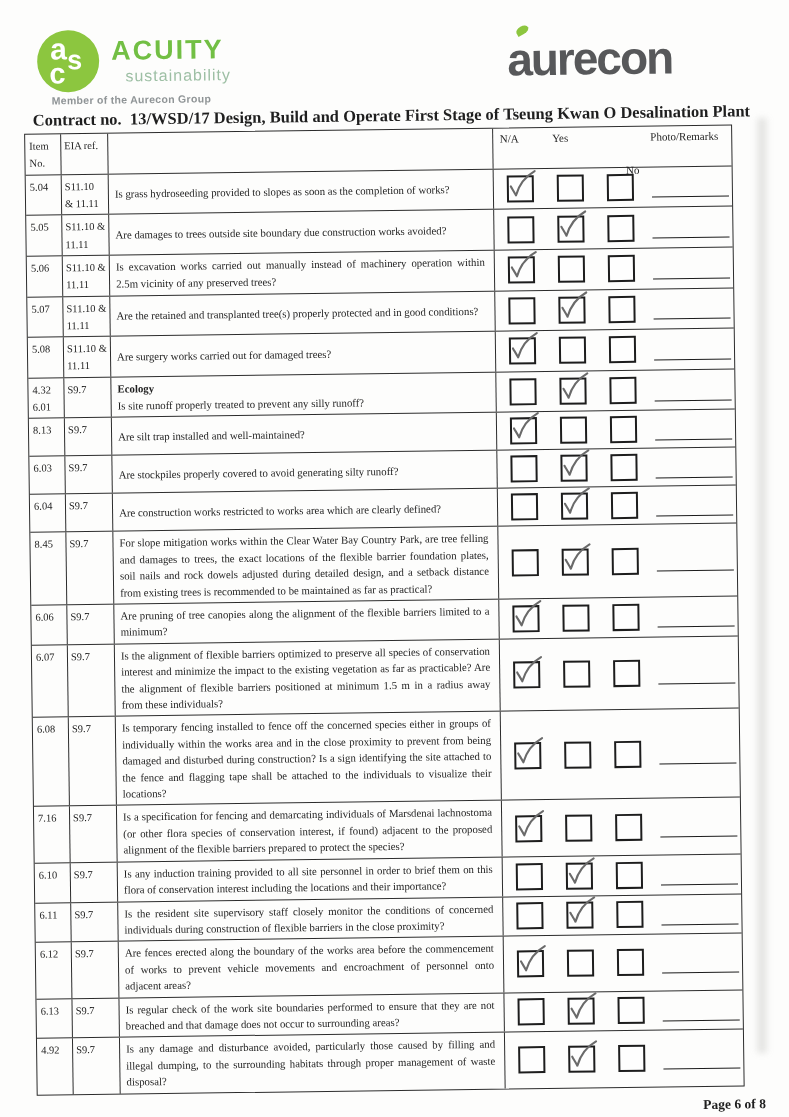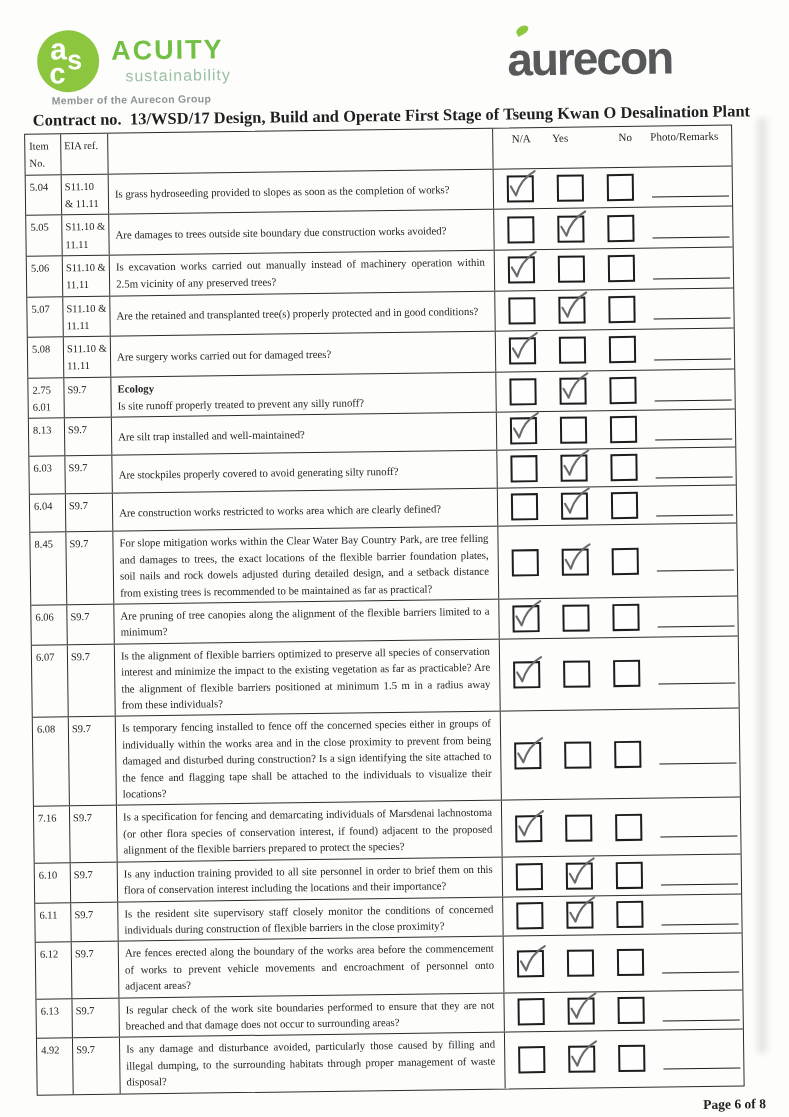--- a/index.html
+++ b/index.html
@@ -37,23 +37,23 @@
           white-space:pre-line;border-right:1.3px solid #2c2c2c;box-sizing:border-box;}
   .c-eia{width:47px;flex:0 0 auto;padding:3px 1px 2px 3px;font-size:10.5px;line-height:1.65;
          white-space:pre-line;border-right:1.3px solid #2c2c2c;box-sizing:border-box;}
   .c-q{flex:1;padding:3px 9px 3px 6px;font-size:10.8px;line-height:1.52;text-align:justify;
        display:flex;flex-direction:column;justify-content:center;border-right:1.5px solid #2c2c2c;box-sizing:border-box;}
   .qhead{font-weight:bold;text-align:left;}
   .c-ans{width:238px;flex:0 0 auto;position:relative;display:flex;align-items:center;
          padding-left:13px;gap:23px;box-sizing:border-box;}
   .head-labels{font-size:11px;}
   .head-labels span{position:absolute;top:4px;text-align:center;}
-  .hl-na{left:12px;width:32px;}
+  .hl-na{left:0;width:32px;}
   .hl-yes{left:52px;width:30px;}
-  .hl-no{left:118px;width:28px;}
+  .hl-no{left:125px;width:28px;margin-top:33px;}
   .hl-photo{left:145px;width:92px;}
 
   .cb{width:23px;height:23px;flex:0 0 auto;border:2px solid #1d1d1d;background:#fefefe;position:relative;}
   .tick{position:absolute;left:-3px;top:-8px;width:32px;height:30px;display:none;pointer-events:none;}
   .cb.checked .tick{display:block;}
   .rline{position:absolute;right:3px;top:calc(50% + 10px);width:77px;height:0;border-top:1.6px solid #1d1d1d;}
 
   .footer{margin:10px 30px 0 0;text-align:right;font-size:13.5px;font-weight:bold;}
 
   
@@ -213,21 +213,21 @@
         
       </span>
       <span class="cb">
         
       </span>
       <span class="rline"></span>
     </div>
   </div>
 
   <div class="row">
-    <div class="c-item">2.75
+    <div class="c-item">4.32
 6.01</div>
     <div class="c-eia">S9.7</div>
     <div class="c-q">
       <div class="qhead">Ecology</div>
       <div>Is site runoff properly treated to prevent any silly runoff?</div>
     </div>
     <div class="c-ans">
       <span class="cb">
         
       </span>

